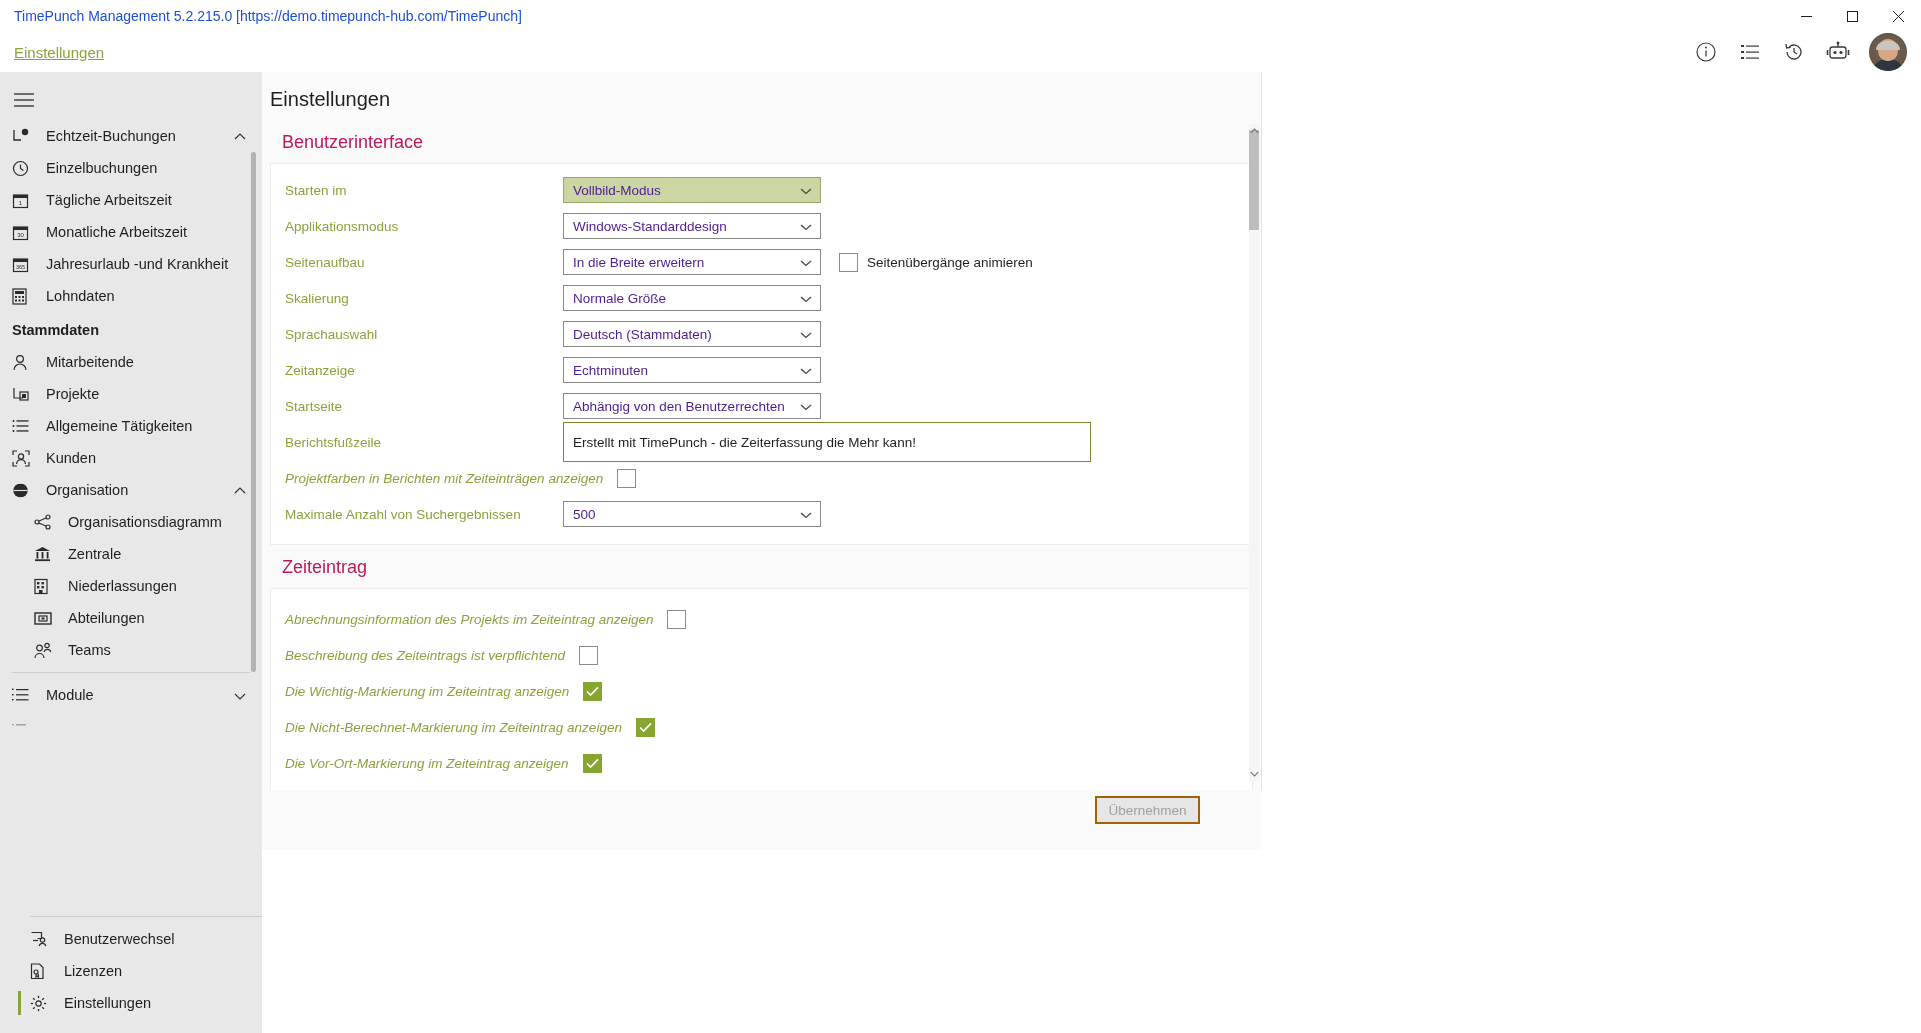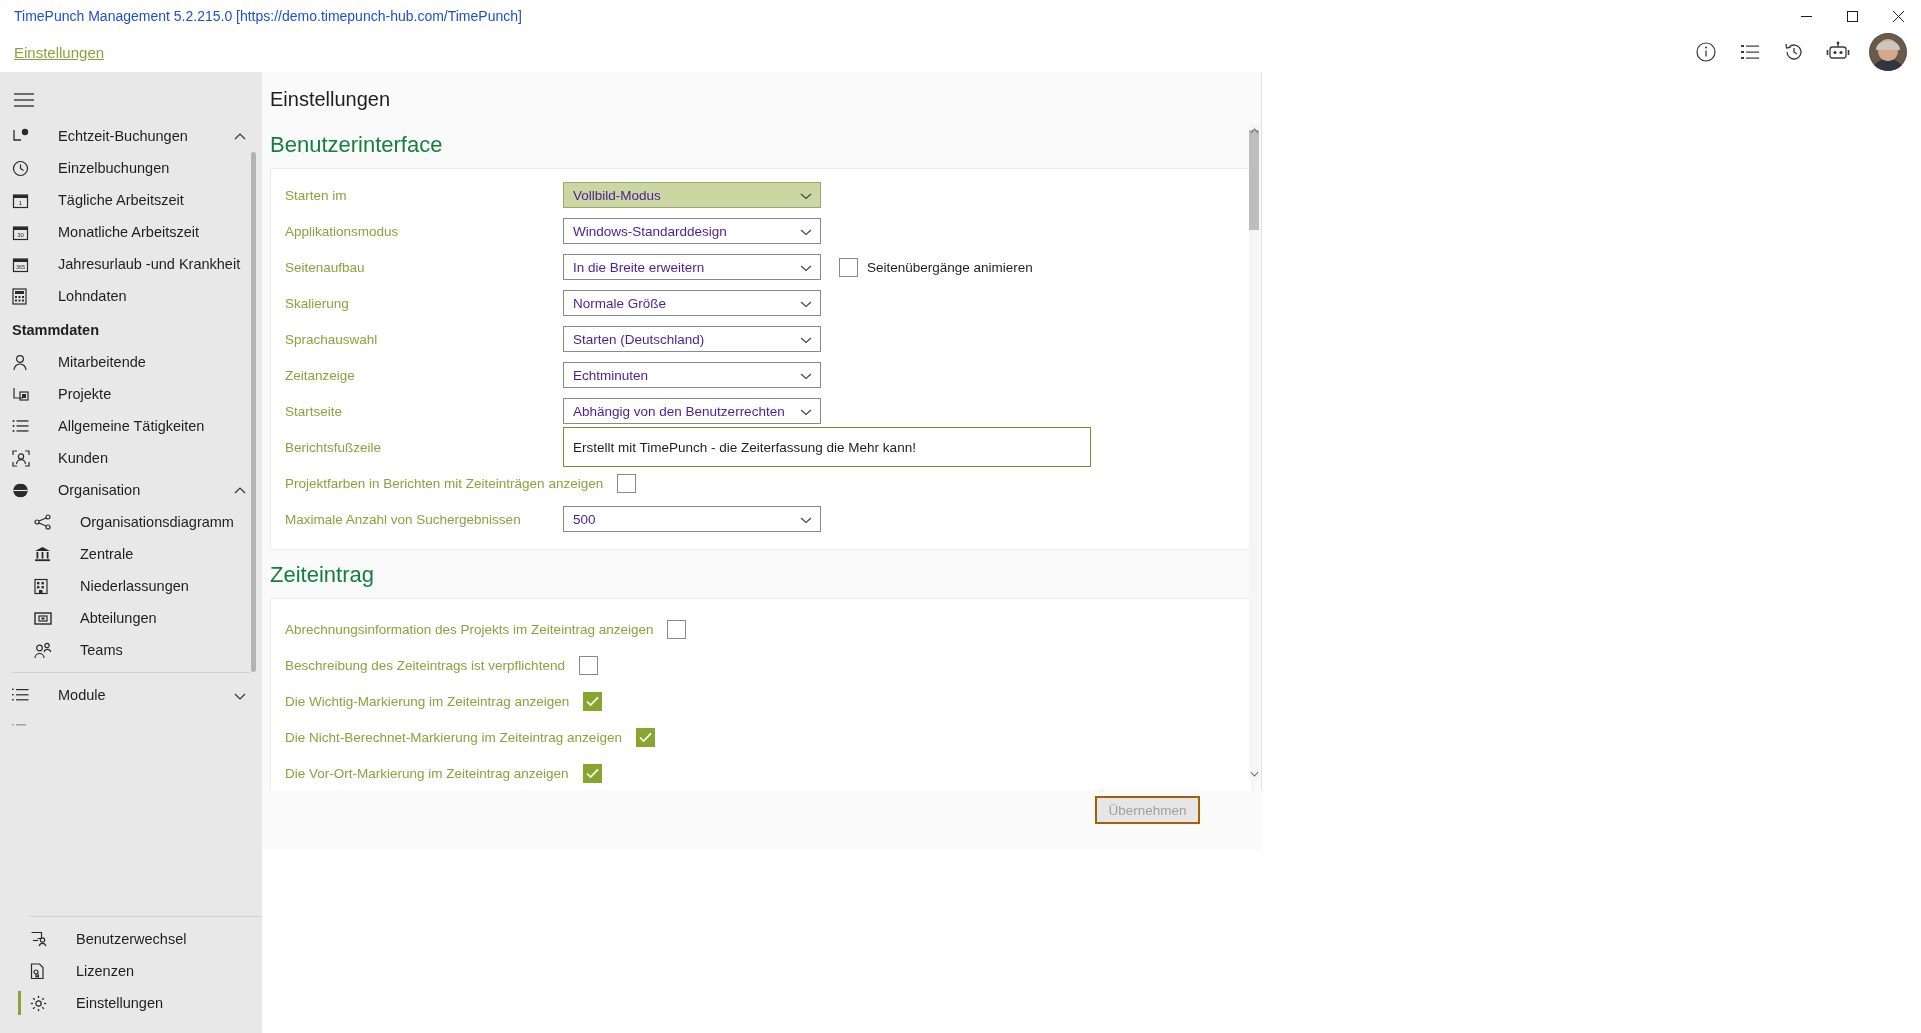--- a/index.html
+++ b/index.html
@@ -65,21 +65,21 @@
     background:#e8e8e8; overflow:hidden;
   }
   .hamburger {
     width:48px; height:40px; margin-top:8px;
     display:flex; align-items:center; justify-content:center; cursor:pointer;
   }
   .nav { padding-top:0; }
   .nav-item {
     position:relative;
     display:flex; align-items:center; height:32px;
-    padding-left:12px; cursor:pointer; color:#1f1f1f;gap:12px;
+    padding-left:12px; cursor:pointer; color:#1f1f1f;
   }
   .nav-item .ico {
     width:26px; min-width:26px; height:20px;
     display:flex; align-items:center; justify-content:flex-start;
     color:#2a2a2a;
   }
   .nav-item .lbl { font-size:14.5px; margin-left:8px; white-space:nowrap; }
   .nav-item .chev { position:absolute; right:16px; color:#333; }
   .nav-item.sub { padding-left:34px; }
   .nav-item.active::before {
@@ -105,32 +105,32 @@
     background:#fafafa; border:1px solid #e2e2e2; border-top:none; border-left:none;
   }
   .content-inner { position:relative; width:100%; height:100%; }
   .page-title {
     font-size:20px; color:#1f1f1f; padding:16px 0 0 8px; font-weight:400;
   }
   .scroll-area {
     position:absolute; top:48px; left:0; right:0; bottom:0; overflow:hidden;
   }
   .section-title {
-    font-size:22px; color:#15803d; padding:12px 0 10px 8px; font-weight:400;
+    font-size:18px; color:#be185d; padding:12px 0 10px 8px; font-weight:400;margin-left:12px;
   }
   .card {
     background:#ffffff; border:1px solid #ececec; margin:0 8px 0 8px;
   }
   .row {
     display:flex; align-items:center; height:36px; margin:0 0 0 14px;
   }
   .row .label {
     font-size:13.5px; color:#8aa33c; width:278px; min-width:278px;
   }
-  .row .label.wide { width:auto; min-width:0; margin-right:14px; }
+  .row .label.wide { width:auto; min-width:0; margin-right:14px;font-style:italic; }
 
   .select {
     position:relative; width:258px; height:26px;
     border:1px solid #8a8a8a; background:#ffffff;
     display:flex; align-items:center; cursor:pointer;
   }
   .select .val { font-size:13.5px; color:#4c1d95; padding-left:9px; }
   .select .arrow {
     position:absolute; right:8px; top:50%; transform:translateY(-50%);
     color:#444;
@@ -609,21 +609,21 @@
                 <svg width="12" height="8" viewBox="0 0 12 8">
                     <polyline points="1,2 6,6.5 11,2" fill="none" stroke="#444" stroke-width="1.2"></polyline>
                   </svg>
               </span>
             </div>
           </div>
 
           <div class="row">
             <div class="label">Sprachauswahl</div>
             <div class="select">
-              <span class="val">Starten (Deutschland)</span>
+              <span class="val">Deutsch (Stammdaten)</span>
               <span class="arrow">
                 <svg width="12" height="8" viewBox="0 0 12 8">
                     <polyline points="1,2 6,6.5 11,2" fill="none" stroke="#444" stroke-width="1.2"></polyline>
                   </svg>
               </span>
             </div>
           </div>
 
           <div class="row">
             <div class="label">Zeitanzeige</div>

